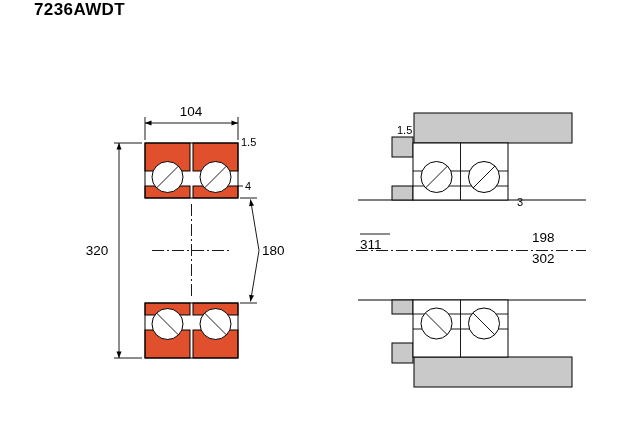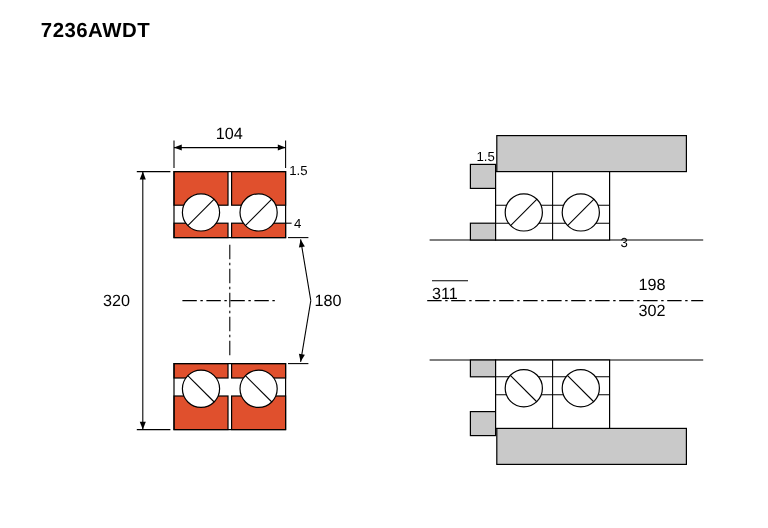--- a/index.html
+++ b/index.html
@@ -1,18 +1,18 @@
 <!DOCTYPE html>
 <html><head>
 <meta charset="utf-8">
 <style>
   * { margin:0; padding:0; box-sizing:border-box; }
   html,body { width:640px; height:440px; }
   body { background:#ffffff; font-family:"Liberation Sans", sans-serif; position:relative; overflow:hidden; }
-  .page-title { position:absolute; left:34px; top:16px; font-size:17px; font-weight:bold; letter-spacing:0.4px; color:#000; }
+  .page-title { position:absolute; left:34px; top:0; font-size:17px; font-weight:bold; letter-spacing:0.4px; color:#000; }
   svg.drawing { position:absolute; left:0; top:0; }
   svg text { font-family:"Liberation Sans", sans-serif; fill:#000; }
   .dim   { font-size:13.5px; }
   .dims  { font-size:11px; }
   .ln    { stroke:#000; stroke-width:1; fill:none; }
   .thin  { stroke:#000; stroke-width:0.9; fill:none; }
   .cl    { stroke:#000; stroke-width:0.9; fill:none; stroke-dasharray:12 3 2 3; }
   .band  { stroke:#000; stroke-width:1; }
   .ball  { fill:#fff; stroke:#000; stroke-width:1; }
   .sec   { fill:#fff; stroke:#000; stroke-width:1; }

